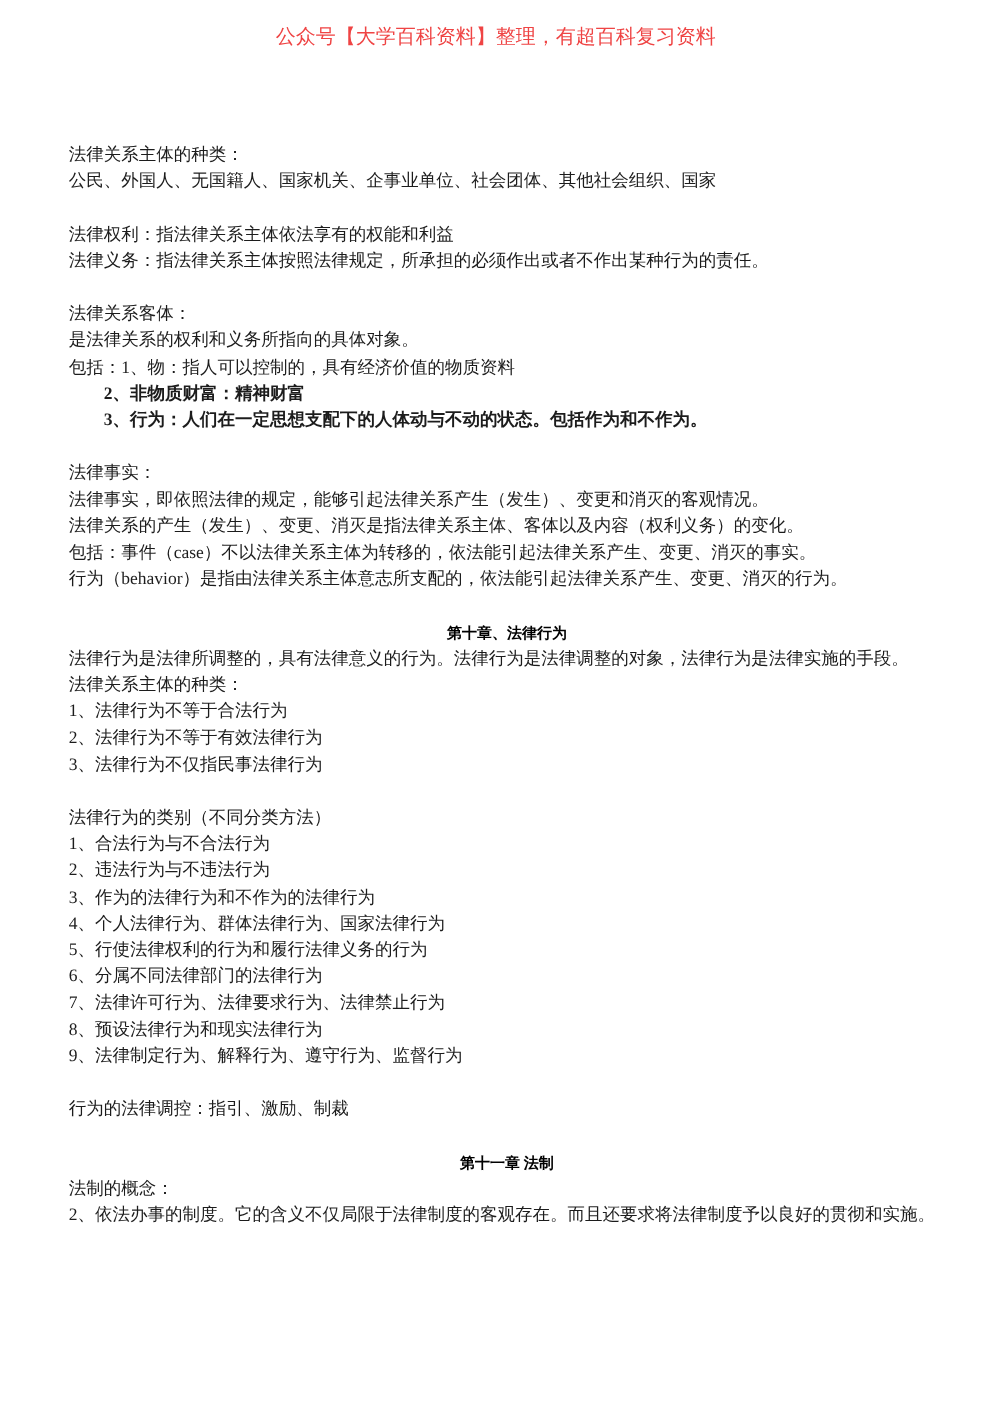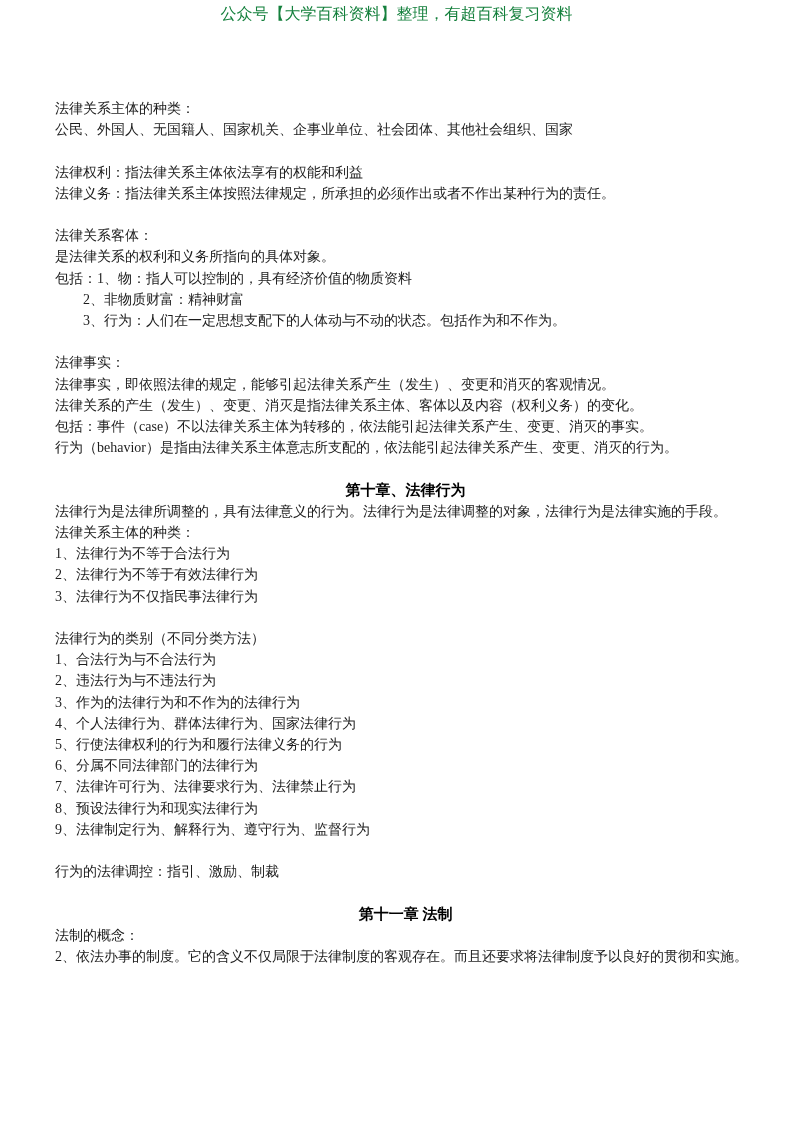--- a/index.html
+++ b/index.html
@@ -10,50 +10,51 @@
   .page {
     position: relative;
     width: 793px;
     height: 1122px;
     background: #ffffff;
     font-family: "Liberation Serif", "DejaVu Serif", serif;
     color: #1c1c1c;
     overflow: hidden;
   }
   .doc-header {
-    padding-top: 4px;
+    padding-top: 20px;
     text-align: center;
     font-size: 16px;
     line-height: 20px;
-    color: #15803d;
+    color: #ef4444;
   }
   .doc-body {
     margin-top: 74px;
     padding-left: 55px;
     padding-right: 37px;
     font-size: 14px;
     line-height: 21.2px;
   }
   .paragraph {
     margin: 0 0 21.2px 0;
   }
   .heading {
     margin: 0;
-    font-size: 15px;
+    font-size: 12px;
     font-weight: bold;
     text-align: center;
     color: #000000;
     line-height: 21.2px;
     white-space: nowrap;
   }
   .line {
     white-space: nowrap;
   }
   .line.indent {
     padding-left: 28px;
+    font-weight: bold;
   }
 </style>
 </head>
 <body>
 
 <div class="page">
   <div class="doc-header">公众号【大学百科资料】整理，有超百科复习资料</div>
   <div class="doc-body">
       <div class="paragraph">
         <div class="line">法律关系主体的种类：</div>

